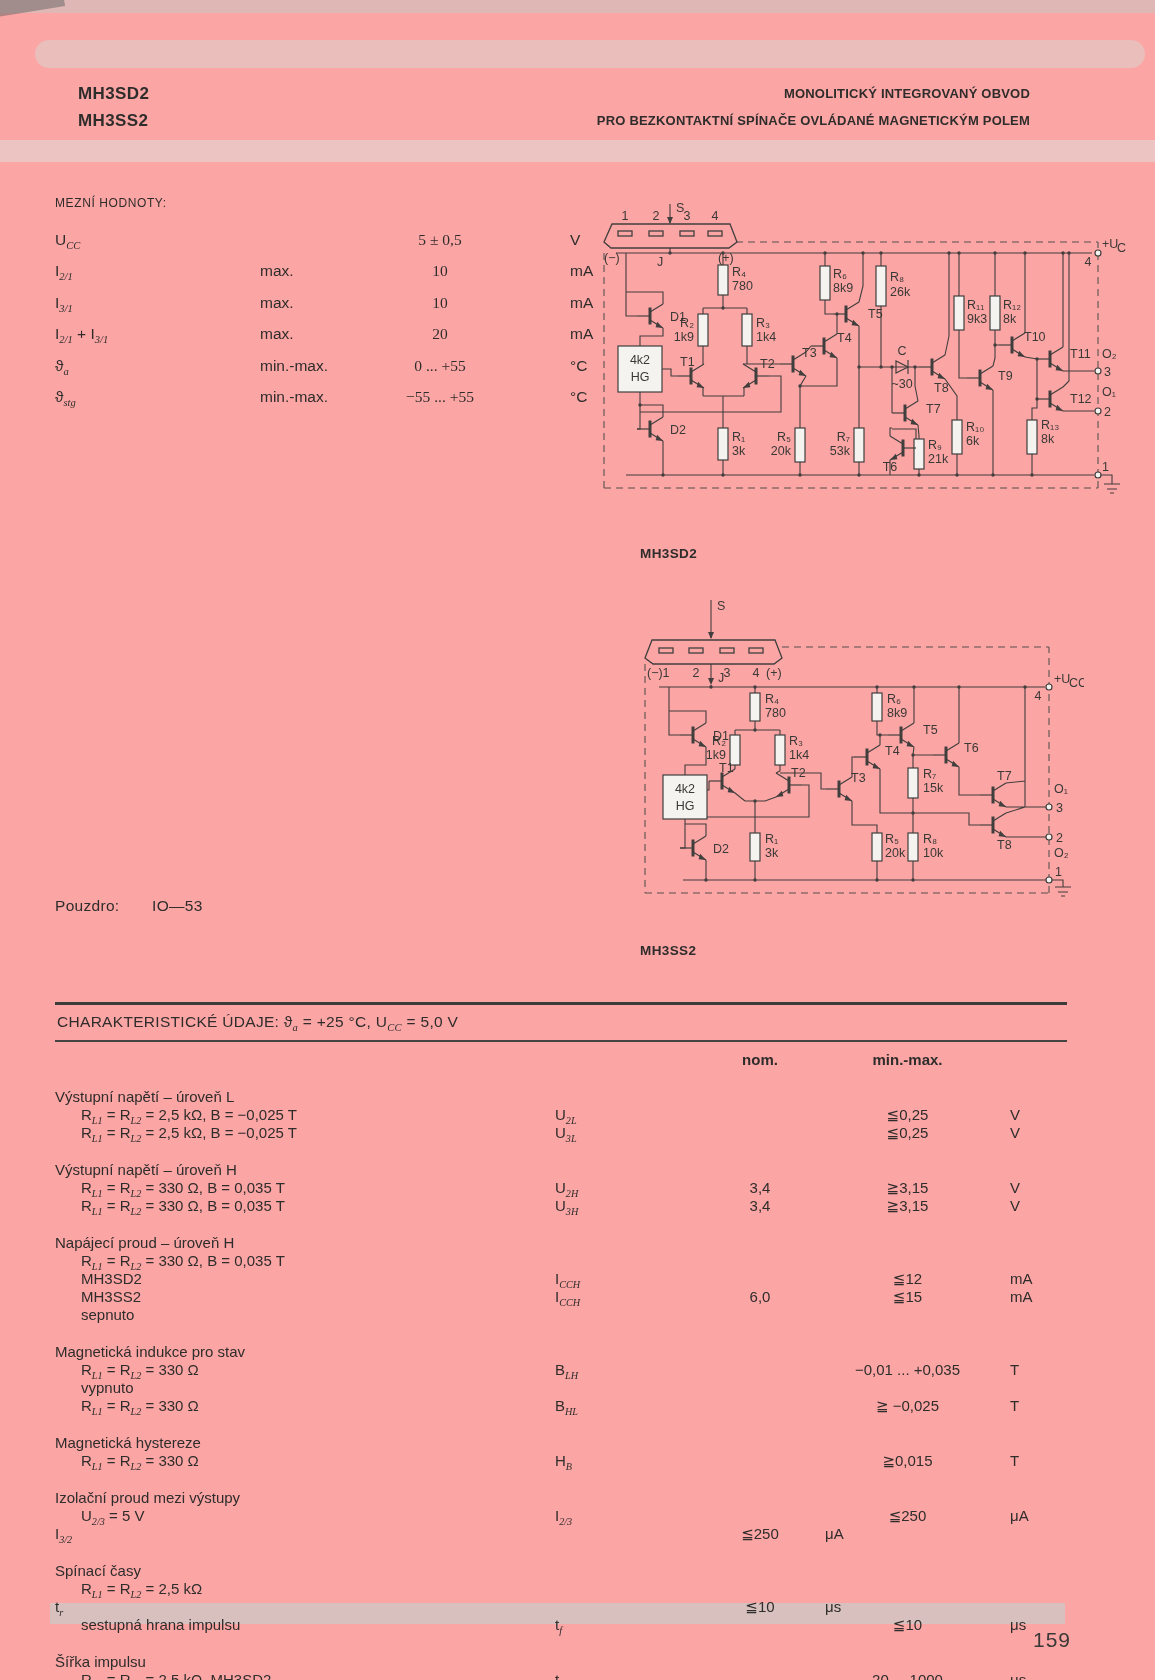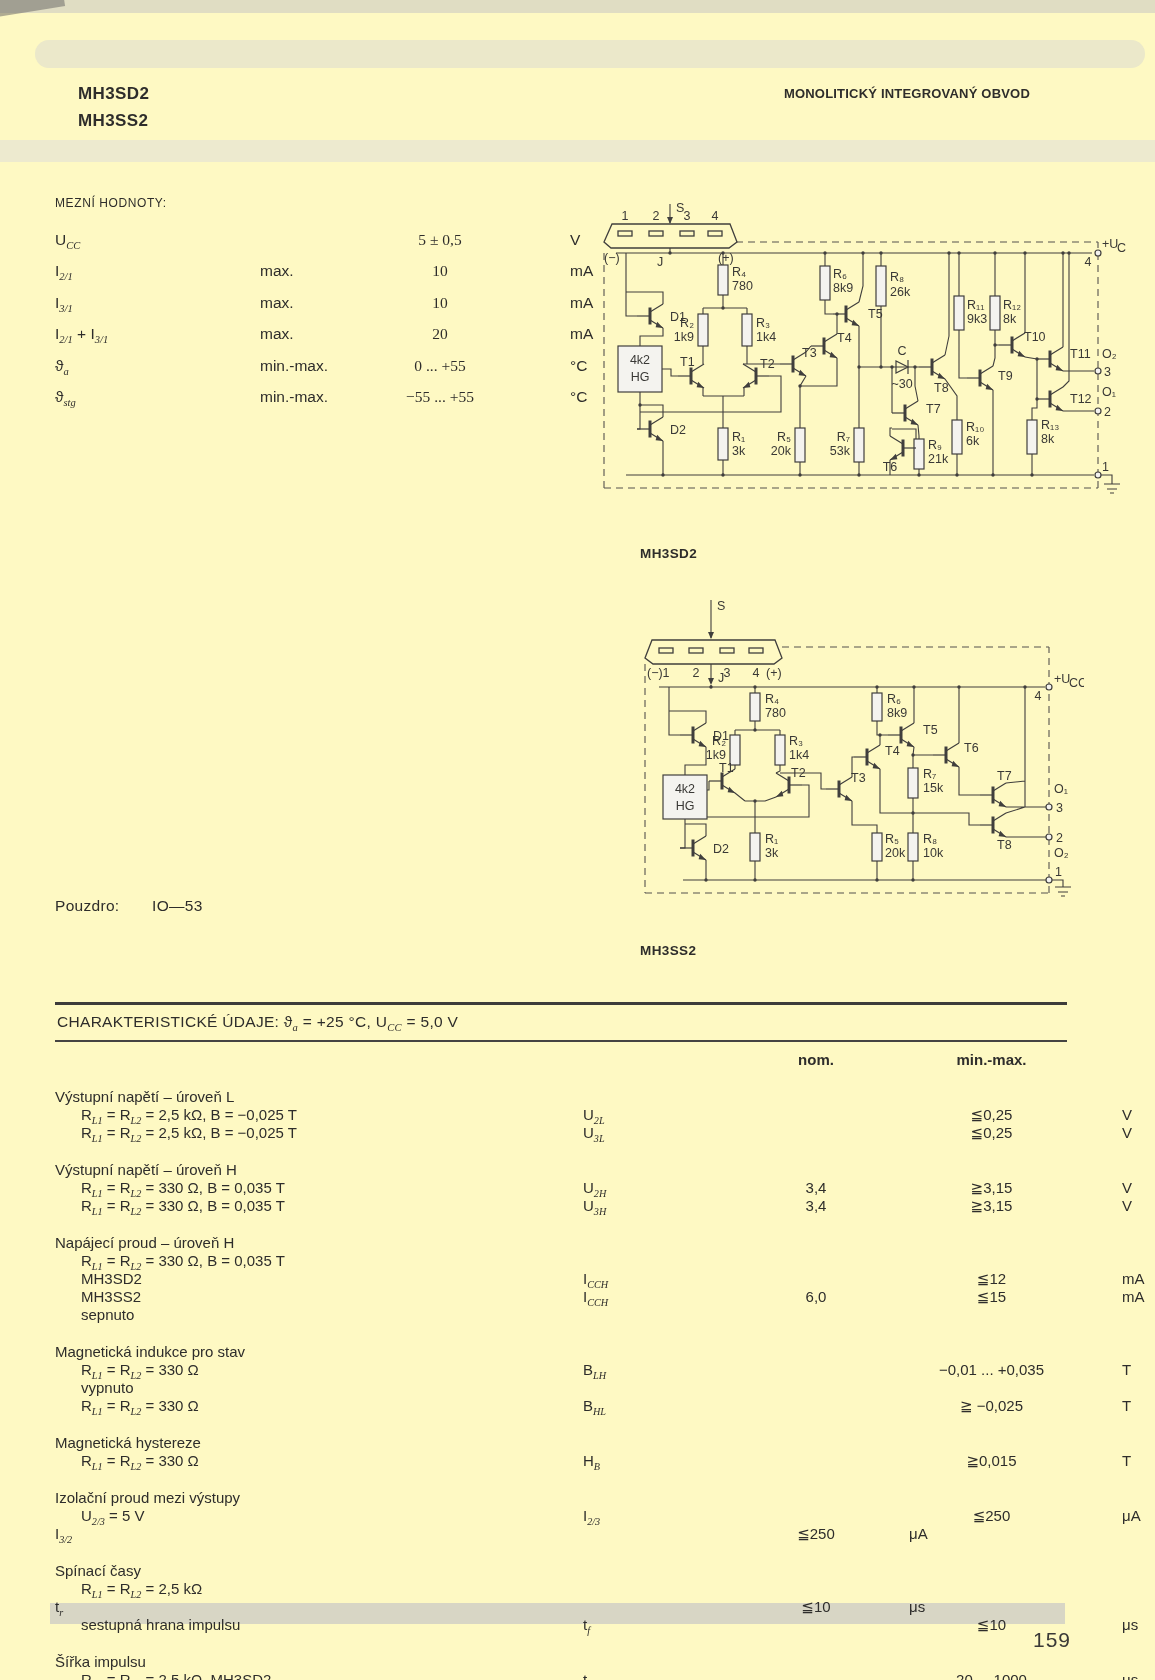--- a/index.html
+++ b/index.html
@@ -1,16 +1,16 @@
 <!DOCTYPE html>
 <html><head>
 <meta charset="utf-8">
 <style>
   html,body{margin:0;padding:0;background:#9a9894;}
-  .page{position:relative;width:1155px;height:1680px;margin:0 auto;background:#fef9c3;
+  .page{position:relative;width:1155px;height:1680px;margin:0 auto;background:#fca5a5;
         overflow:hidden;font-family:"Liberation Sans",sans-serif;color:#2e2d2b;}
   .band{position:absolute;pointer-events:none;}
   .band-top{left:0;top:0;width:1155px;height:13px;background:#c7c6c2;opacity:.55;}
   .smudge1{left:35px;top:40px;width:1110px;height:28px;background:#d8d7d2;opacity:.5;border-radius:14px;}
   .smudge2{left:0;top:140px;width:1155px;height:22px;background:#dfded9;opacity:.55;}
   .band-bottom{left:50px;top:1603px;width:1015px;height:21px;background:#cbcac6;opacity:.75;}
   .corner-mark{left:-10px;top:-8px;width:74px;height:20px;background:#6d6c69;opacity:.55;transform:rotate(-9deg);}
 
   .brand1,.brand2{position:absolute;left:78px;font-size:17px;font-weight:bold;letter-spacing:.4px;}
   .brand1{top:84px}.brand2{top:111px}
@@ -29,21 +29,21 @@
   .cap2{left:640px;top:943px;}
 
   .pouzdro{position:absolute;left:55px;top:897px;font-size:15.5px;letter-spacing:.3px;}
   .pouzdro .pv{margin-left:28px;margin-top:10px;}
 
   .chars{position:absolute;left:55px;top:1002px;width:1012px;font-size:15px;}
   .rule1{height:3px;background:#3d3c3a;}
   .chars-title{margin:8px 0 9px 2px;font-size:15.5px;letter-spacing:.3px;}
   .rule2{height:2px;background:#454442;}
   .crow{display:grid;grid-template-columns:500px 150px 110px 185px 1fr;min-height:18px;
-        line-height:18px;align-items:start;gap:28px;}
+        line-height:18px;align-items:start;}
   .chead{margin:9px 0 5px 0;font-weight:bold;}
   .crow.grp{margin-top:19px;}
   .crow.ind .cdesc{padding-left:26px;}
   .cnom,.cmm{text-align:center;}
   .cunit{padding-left:10px;}
   sub{font-size:68%;font-style:italic;font-family:"Liberation Serif",serif;line-height:0;}
 
   .pagenum{position:absolute;left:1033px;top:1628px;font-size:21px;color:#3a3937;letter-spacing:1px;}
 
   .sch{position:absolute;}
@@ -59,20 +59,21 @@
   <div class="band band-top"></div>
   <div class="band corner-mark"></div>
   <div class="band smudge1"></div>
   <div class="band smudge2"></div>
   <div class="band band-bottom"></div>
 
   <div class="brand1">MH3SD2</div>
   <div class="brand2">MH3SS2</div>
   <div class="doc-title">
     <div>MONOLITICKÝ INTEGROVANÝ OBVOD</div>
+    <div>PRO BEZKONTAKTNÍ SPÍNAČE OVLÁDANÉ MAGNETICKÝM POLEM</div>
   </div>
 
   <div class="limits">
     <div class="limits-title">MEZNÍ HODNOTY:</div>
     <div>
         <div class="lrow">
           <div class="lsym">U<sub>CC</sub></div>
           <div class="lcond"></div>
           <div class="lval">5 ± 0,5</div>
           <div class="lunit">V</div>

